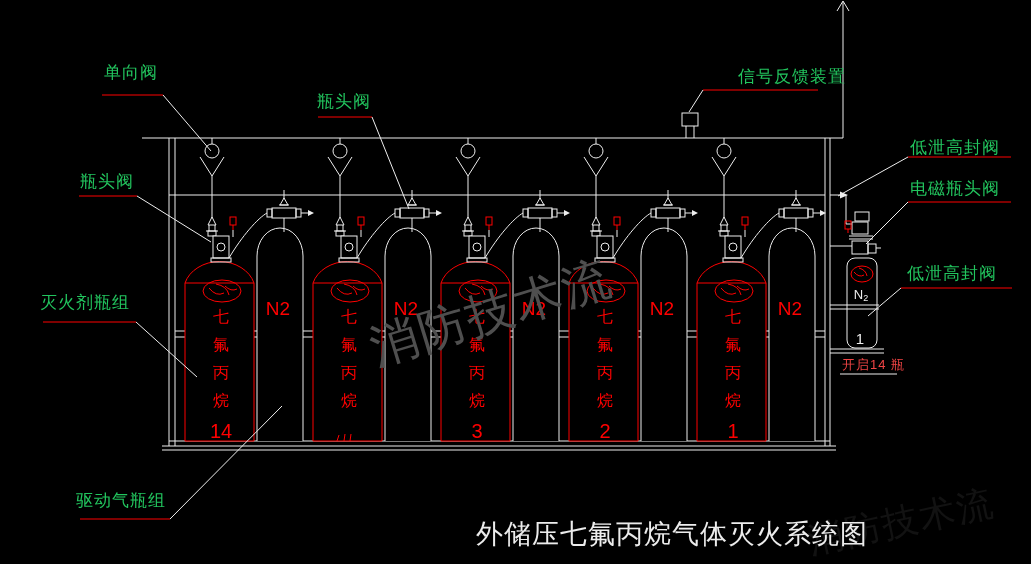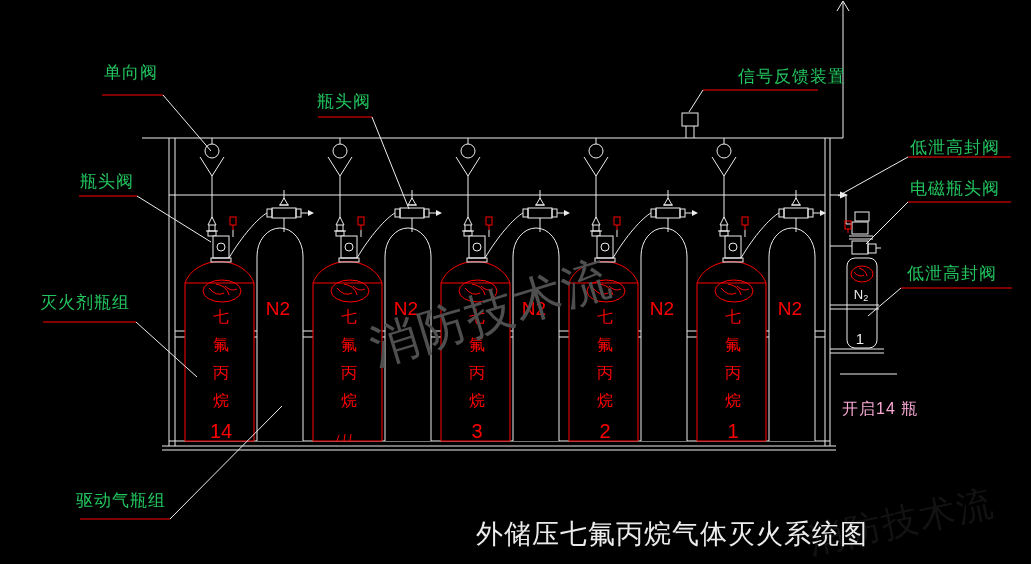--- a/index.html
+++ b/index.html
@@ -1,21 +1,21 @@
 <!DOCTYPE html>
 <html><head>
 <meta charset="utf-8">
 <style>
   html,body{margin:0;padding:0;background:#000;}
   #stage{position:relative;width:1031px;height:564px;background:#000;overflow:hidden;
          font-family:"Liberation Sans",sans-serif;}
   #stage svg{position:absolute;left:0;top:0;}
   svg text{font-family:"Liberation Sans",sans-serif;}
   .label{position:absolute;color:#22c55e;font-size:17px;letter-spacing:1px;white-space:nowrap;}
-  .wlabel{position:absolute;color:#f9a8d4;font-size:16px;letter-spacing:1px;white-space:nowrap;margin-top:43px;}
+  .wlabel{position:absolute;color:#ef4444;font-size:13px;letter-spacing:1px;white-space:nowrap;}
   .title{position:absolute;left:476px;top:516px;color:#ececec;font-size:27px;letter-spacing:1px;white-space:nowrap;}
   .watermark{position:absolute;left:366px;top:281px;color:#4f4f4f;font-size:48px;letter-spacing:2px;
              transform:rotate(-17deg);transform-origin:center;white-space:nowrap;}
   .watermark-faint{position:absolute;left:806px;top:498px;color:#121212;font-size:36px;letter-spacing:2px;
              transform:rotate(-12deg);transform-origin:center;white-space:nowrap;}
 </style>
 </head>
 <body>
 
 <div id="stage">

